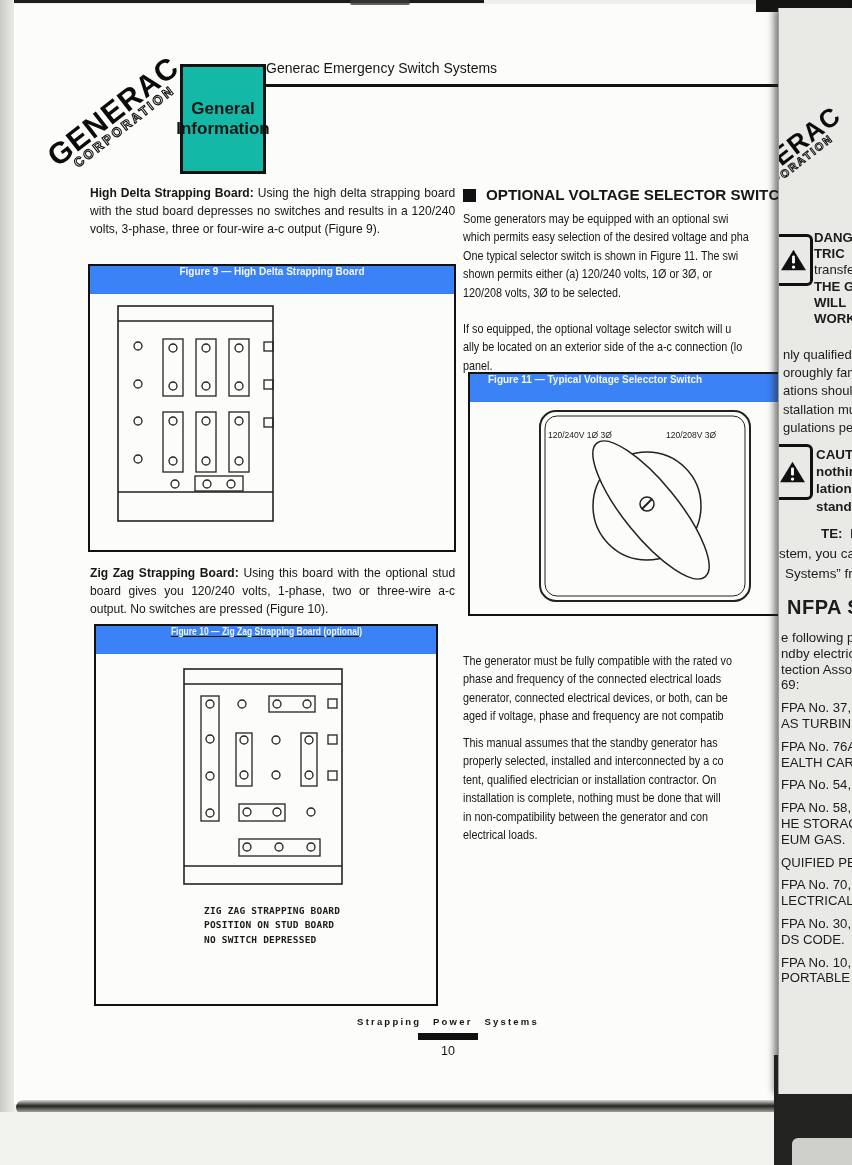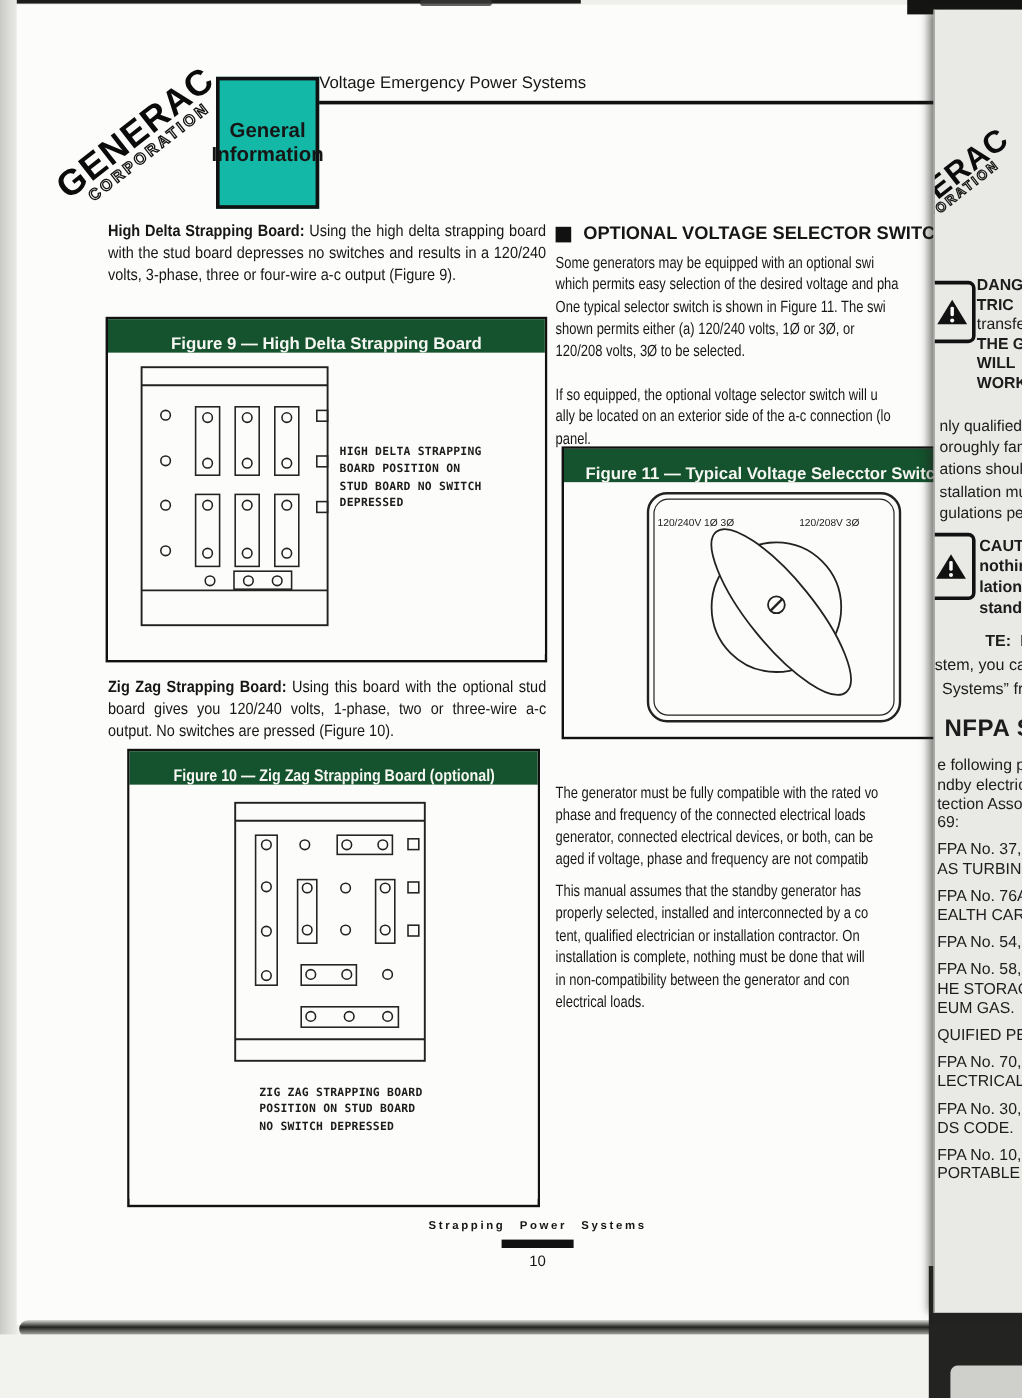--- a/index.html
+++ b/index.html
@@ -31,22 +31,22 @@
   .hdr-title{left:266px;top:60px;font-size:14px;white-space:nowrap;}
   .hdr-rule{left:262px;top:84px;width:524px;height:3px;background:#111;}
 
   
   .para{width:408px;transform:scaleX(.895);transform-origin:left top;
     font-size:13.5px;line-height:1.32;text-align:justify;}
   .lead{font-weight:700;}
 
   
   .fig{border:2.5px solid #111;background:#fcfcfa;}
-  .fig-banner{background:#14532d;color:#f6f6f3;font-weight:700;font-size:14px;height:28px;
-    display:flex;align-items:flex-end;justify-content:center;white-space:nowrap;overflow:hidden;}
+  .fig-banner{background:#3b82f6;color:#f6f6f3;font-weight:700;font-size:10px;height:28px;
+    display:flex;align-items:flex-start;justify-content:center;white-space:nowrap;overflow:hidden;}
   .fig-banner.left{justify-content:flex-start;padding-left:18px;}
   .sx85{transform:scaleX(.85);}
   .fig-body{position:relative;background:#fcfcfa;}
   svg.diag{display:block;}
   .callout{position:absolute;font-family:"DejaVu Sans Mono",monospace;font-weight:700;
     font-size:9.5px;line-height:1.5;letter-spacing:.2px;color:#1c1c1c;white-space:nowrap;}
 
   
   .sec-head{display:flex;align-items:flex-start;white-space:nowrap;font-weight:700;font-size:15.2px;}
   .bullet{width:13px;height:13px;background:#111;margin:3px 10px 0 0;flex:none;}
@@ -88,21 +88,21 @@
   <div class="a top-line"></div>
   <div class="a smudge"></div>
 
   <div class="a logo">
     <div class="logo-l1">GENERAC</div>
     <div class="logo-l2">CORPORATION</div>
   </div>
   <div class="a info-box">
     <span>General Information</span>
   </div>
-  <div class="a hdr-title">Voltage Emergency Power Systems</div>
+  <div class="a hdr-title">Generac Emergency Switch Systems</div>
   <div class="a hdr-rule"></div>
 
   <div class="a para" style="left:90px;top:184px;">
     <span class="lead">High Delta Strapping Board:</span><span> Using the high delta strapping board with the stud board depresses no switches and results in a 120/240 volts, 3-phase, three or four-wire a-c output (Figure 9).</span>
   </div>
 
   <div class="a fig" style="left:88px;top:264px;width:364px;height:284px;">
     <div class="fig-banner">
       <span>Figure 9 — High Delta Strapping Board</span>
     </div>
@@ -138,34 +138,28 @@
             <circle cx="149" cy="167" r="4"></circle>
           <rect x="105" y="182" width="48" height="15"></rect>
           <circle cx="117" cy="190" r="4"></circle>
             <circle cx="141" cy="190" r="4"></circle>
             <circle cx="85" cy="190" r="4"></circle>
           <rect x="174" y="48" width="9" height="9"></rect>
             <rect x="174" y="86" width="9" height="9"></rect>
             <rect x="174" y="124" width="9" height="9"></rect>
         </g>
       </svg>
-      <div class="callout" style="left:193px;top:76px;">
-        <div>HIGH DELTA STRAPPING</div>
-        <div>BOARD POSITION ON</div>
-        <div>STUD BOARD NO SWITCH</div>
-        <div>DEPRESSED</div>
-      </div>
     </div>
   </div>
 
   <div class="a para" style="left:90px;top:564px;">
     <span class="lead">Zig Zag Strapping Board:</span><span> Using this board with the optional stud board gives you 120/240 volts, 1-phase, two or three-wire a-c output. No switches are pressed (Figure 10).</span>
   </div>
 
-  <div class="a fig" style="left:106px;top:624px;width:340px;height:378px;">
+  <div class="a fig" style="left:94px;top:624px;width:340px;height:378px;text-decoration:underline;">
     <div class="fig-banner">
       <span class="sx85">Figure 10 — Zig Zag Strapping Board (optional)</span>
     </div>
     <div class="fig-body" style="height:345px;">
       <svg class="diag" width="335" height="345" viewBox="0 0 335 345">
         <g fill="none" stroke="#222" stroke-width="1.6">
           <rect x="88" y="15" width="158" height="215"></rect>
           <line x1="88" y1="30" x2="246" y2="30"></line>
           <line x1="88" y1="212" x2="246" y2="212"></line>
         </g>

